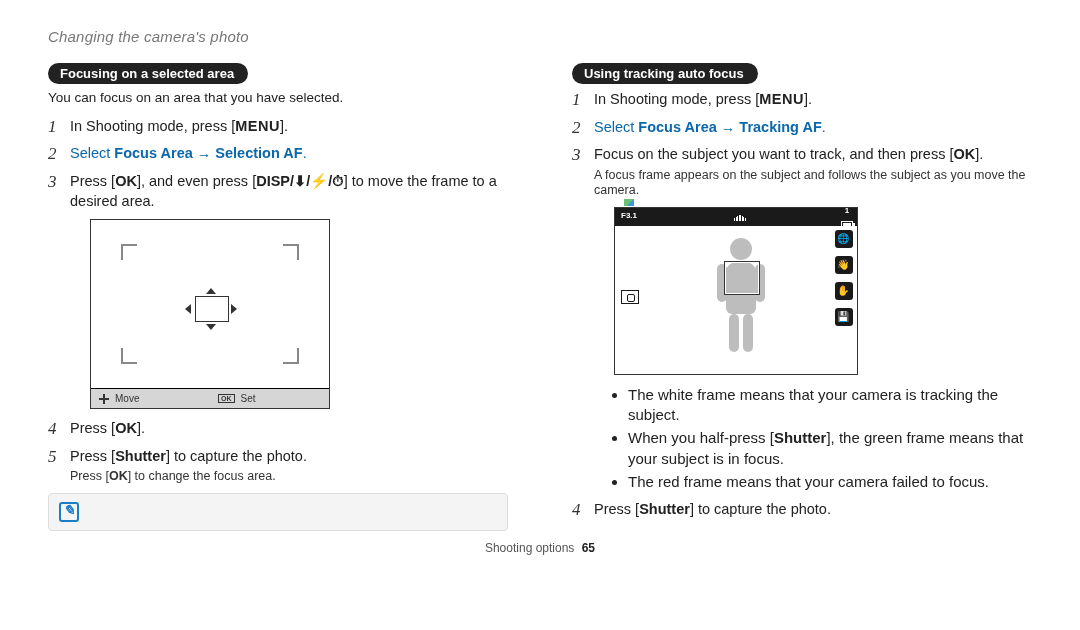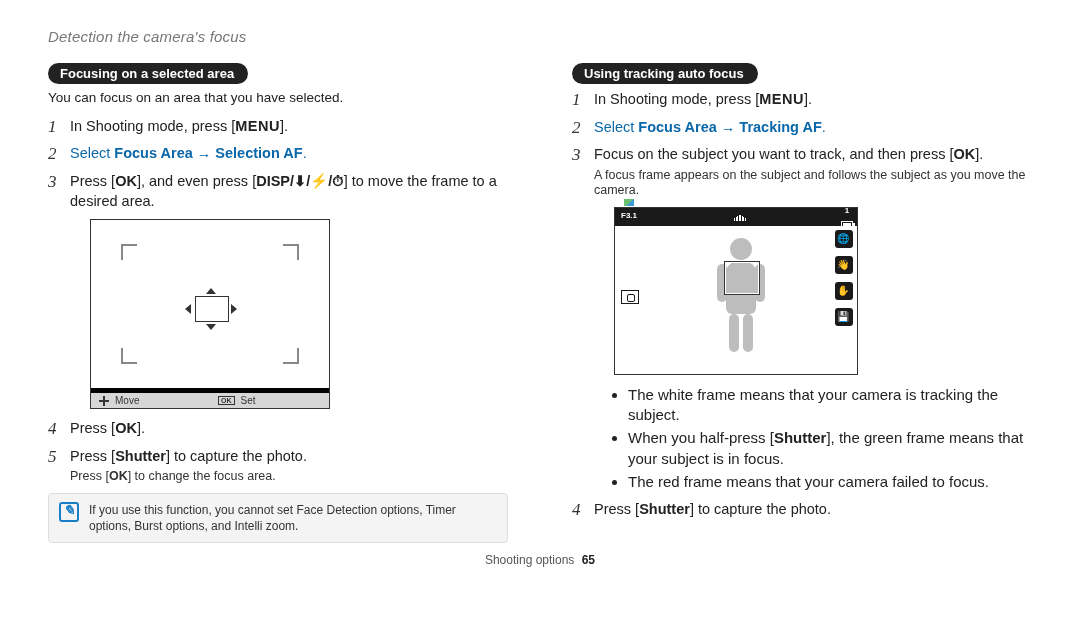--- a/index.html
+++ b/index.html
@@ -28,21 +28,21 @@
   .corner.tl { top: 24px; left: 30px; border-right: none; border-bottom: none; }
   .corner.tr { top: 24px; right: 30px; border-left: none; border-bottom: none; }
   .corner.bl { bottom: 44px; left: 30px; border-right: none; border-top: none; }
   .corner.br { bottom: 44px; right: 30px; border-left: none; border-top: none; }
   .focus-rect { position: absolute; top: 76px; left: 104px; width: 34px; height: 26px; border: 1.5px solid #333; }
   .tri { position: absolute; width: 0; height: 0; }
   .tri.up { left: 115px; top: 68px; border-left: 5px solid transparent; border-right: 5px solid transparent; border-bottom: 6px solid #333; }
   .tri.down { left: 115px; top: 104px; border-left: 5px solid transparent; border-right: 5px solid transparent; border-top: 6px solid #333; }
   .tri.left { left: 94px; top: 84px; border-top: 5px solid transparent; border-bottom: 5px solid transparent; border-right: 6px solid #333; }
   .tri.right { left: 140px; top: 84px; border-top: 5px solid transparent; border-bottom: 5px solid transparent; border-left: 6px solid #333; }
-  .bottom-bar { position: absolute; bottom: 0; left: 0; right: 0; height: 20px; background: #d6d6d6; border-top: 5px solid #000000; display: flex; align-items: center; font-size: 10px; color: #333; }
+  .bottom-bar { position: absolute; bottom: 0; left: 0; right: 0; height: 20px; background: #d6d6d6; border-top: 1px solid #000000; display: flex; align-items: center; font-size: 10px; color: #333; }
   .bottom-bar .sep { width: 50%; display:flex; align-items:center; gap:6px; padding-left: 8px; }
   .mini-dpad { width: 10px; height: 10px; position: relative; }
   .mini-dpad::before, .mini-dpad::after { content:""; position:absolute; background:#333; }
   .mini-dpad::before { left:4px; top:0; width:2px; height:10px; }
   .mini-dpad::after { top:4px; left:0; width:10px; height:2px; }
   .mini-ok { border:1px solid #333; font-size:7px; padding:0 2px; line-height:1; font-weight:700; }
 
   
   .display-wrap2 { position: relative; width: 244px; height: 168px; border: 1px solid #333; margin: 8px 0 10px 20px; background:#fff; }
   .top-bar2 { position:absolute; top:0; left:0; right:0; height:18px; background:#1a1a1a; color:#fff; display:flex; align-items:center; justify-content:space-between; font-size:8px; padding:0 4px; font-family: Arial, sans-serif; font-weight:700; }
@@ -74,21 +74,21 @@
   .bullets { list-style: disc; padding-left: 34px; font-size: 15px; line-height:1.35; margin: 2px 0 8px 0; }
   .bullets li { margin-bottom: 3px; }
 
   .footer { text-align:center; font-size: 12px; color:#555; margin-top: 10px; }
   .footer .pn { font-weight:700; color:#222; margin-left: 4px; }
 </style>
 </head>
 <body>
 
 <div class="page">
-  <div class="breadcrumb">Detection the camera's focus</div>
+  <div class="breadcrumb">Changing the camera's photo</div>
 
   <div class="columns">
 
     <div class="col">
       <div class="pill">Focusing on a selected area</div>
       <p class="intro">You can focus on an area that you have selected.</p>
 
       <ol class="steps">
         <li>
           <span>In Shooting mode, press [</span><span class="icon-menu">MENU</span><span>].</span>
@@ -129,21 +129,20 @@
         <li>
           <span>Press [</span><b>Shutter</b><span>] to capture the photo.</span>
           <span class="sub">
             <span>Press [</span><span class="icon-ok">OK</span><span>] to change the focus area.</span>
           </span>
         </li>
       </ol>
 
       <div class="info-box">
         <div class="info-icon">✎</div>
-        <div>If you use this function, you cannot set Face Detection options, Timer options, Burst options, and Intelli zoom.</div>
       </div>
     </div>
 
     <div class="col">
       <div class="pill">Using tracking auto focus</div>
 
       <ol class="steps">
         <li>
           <span>In Shooting mode, press [</span><span class="icon-menu">MENU</span><span>].</span>
         </li>

